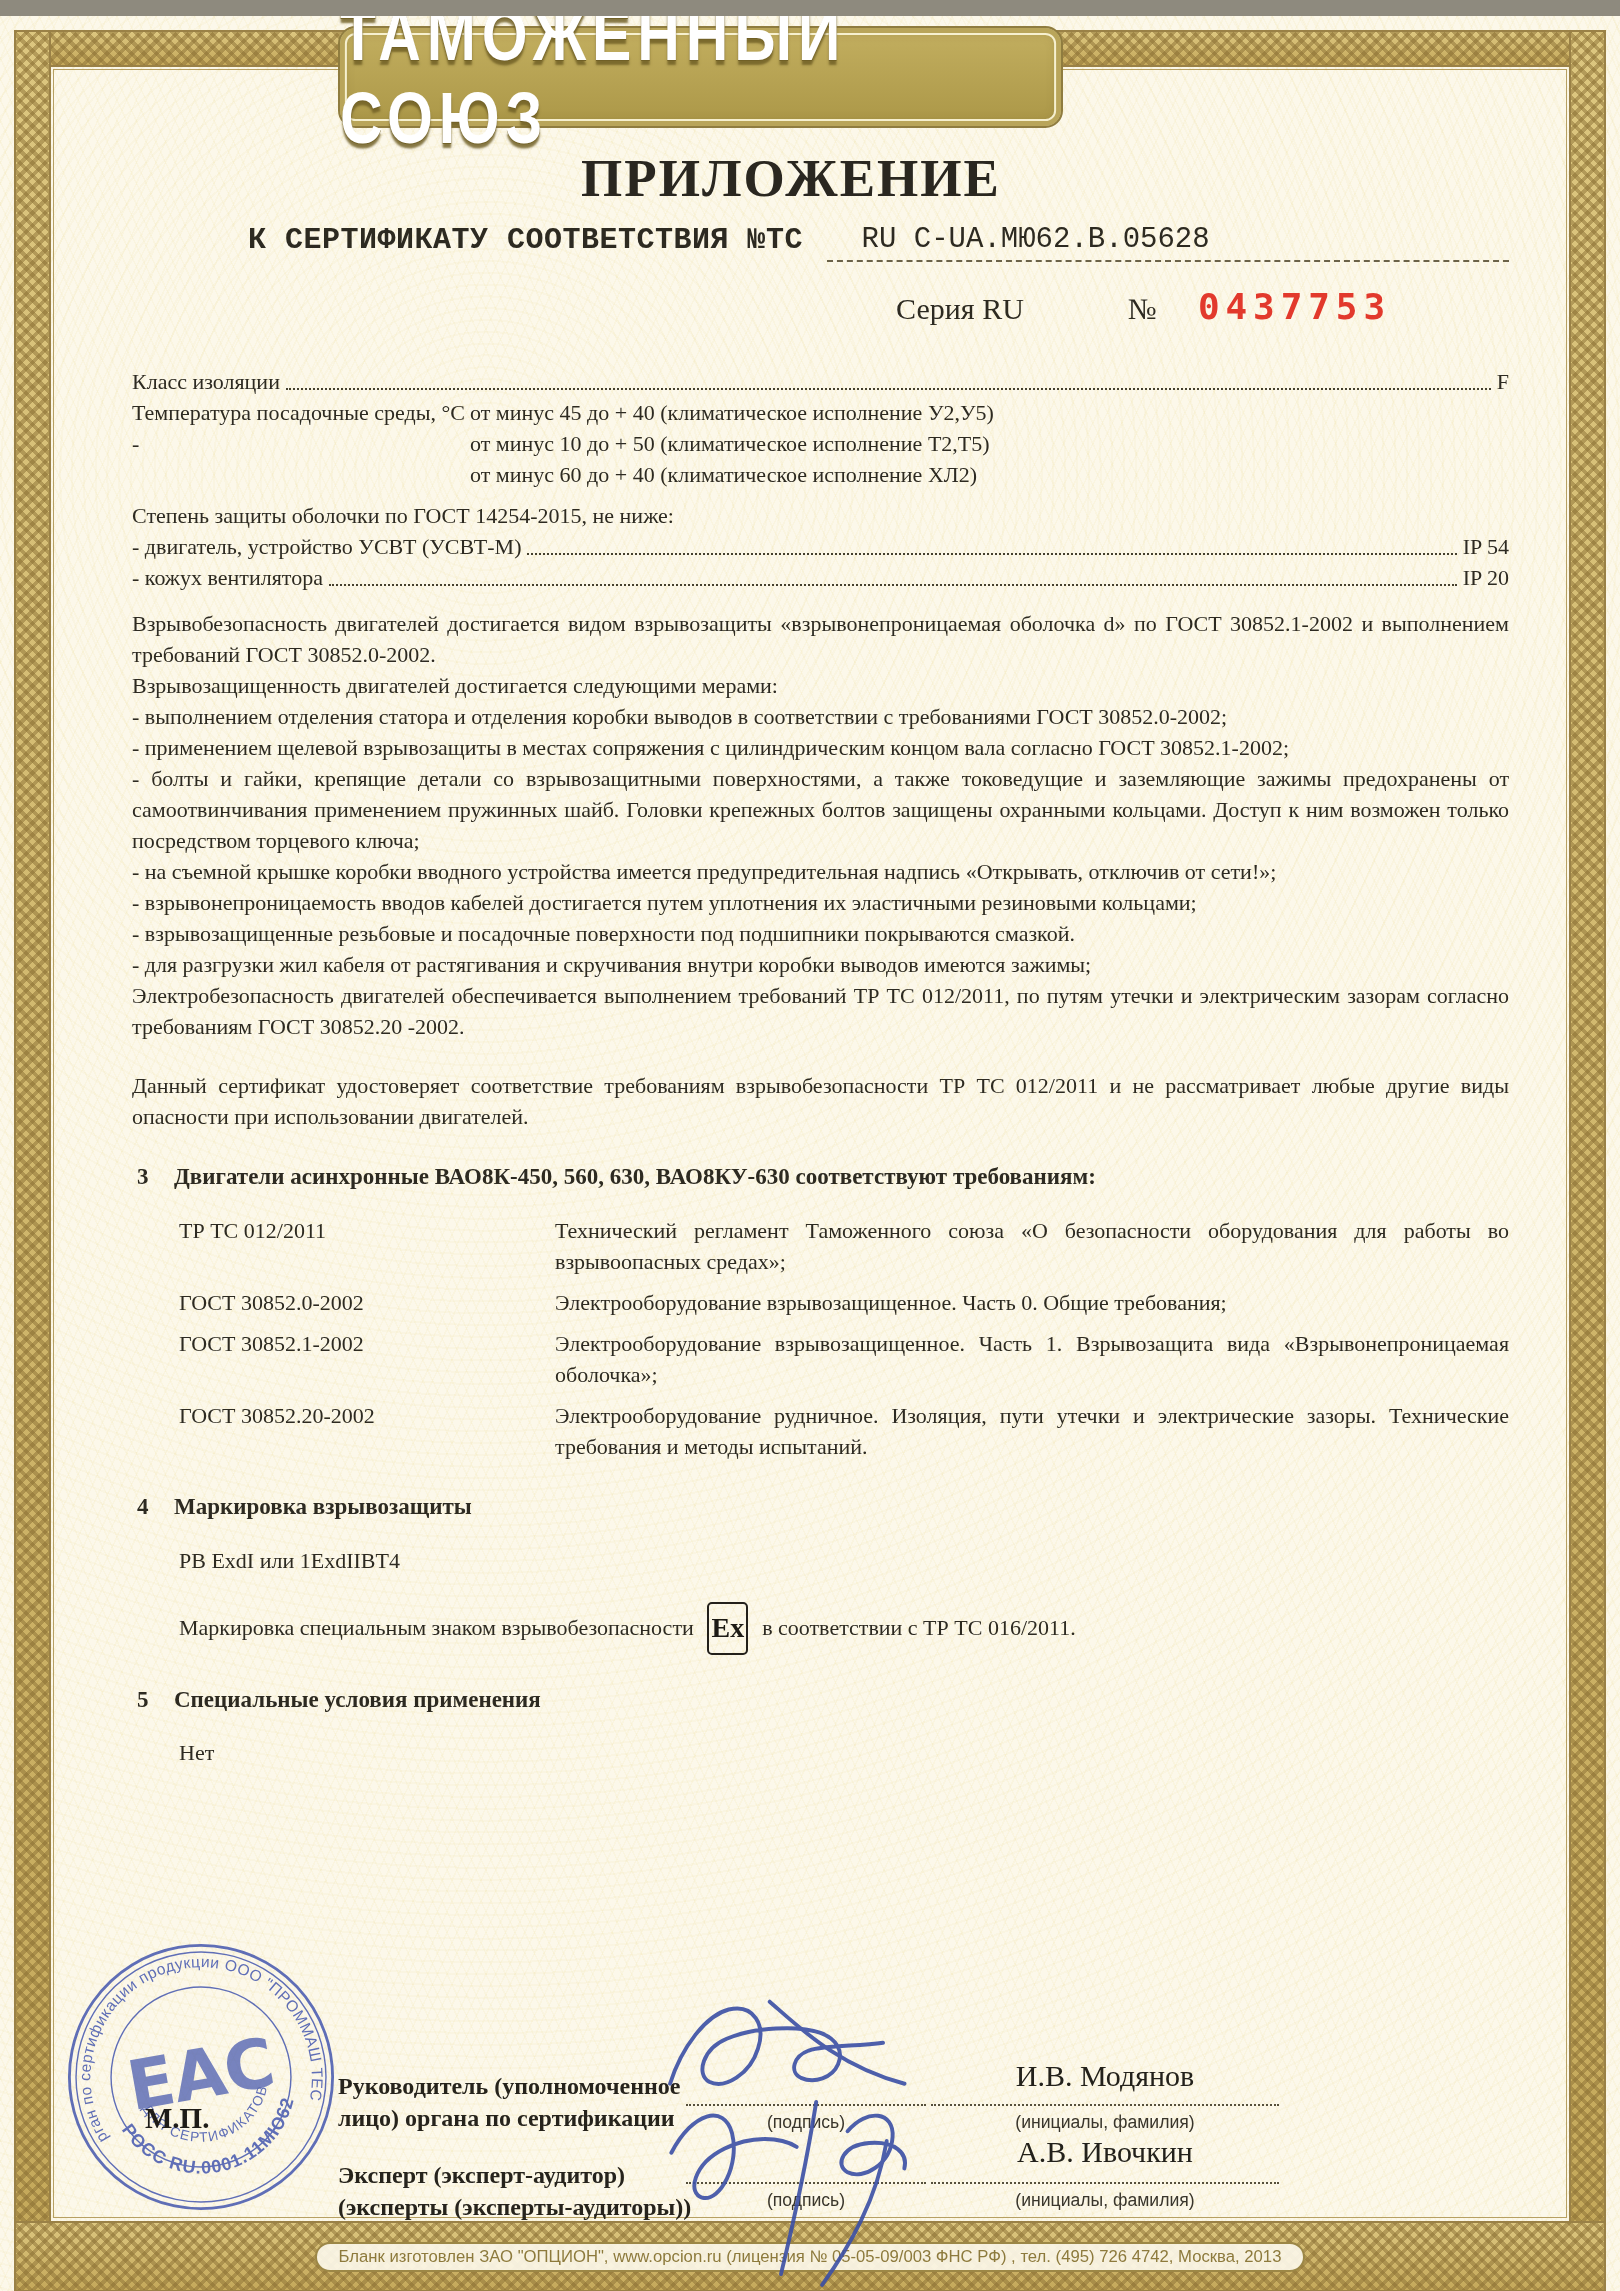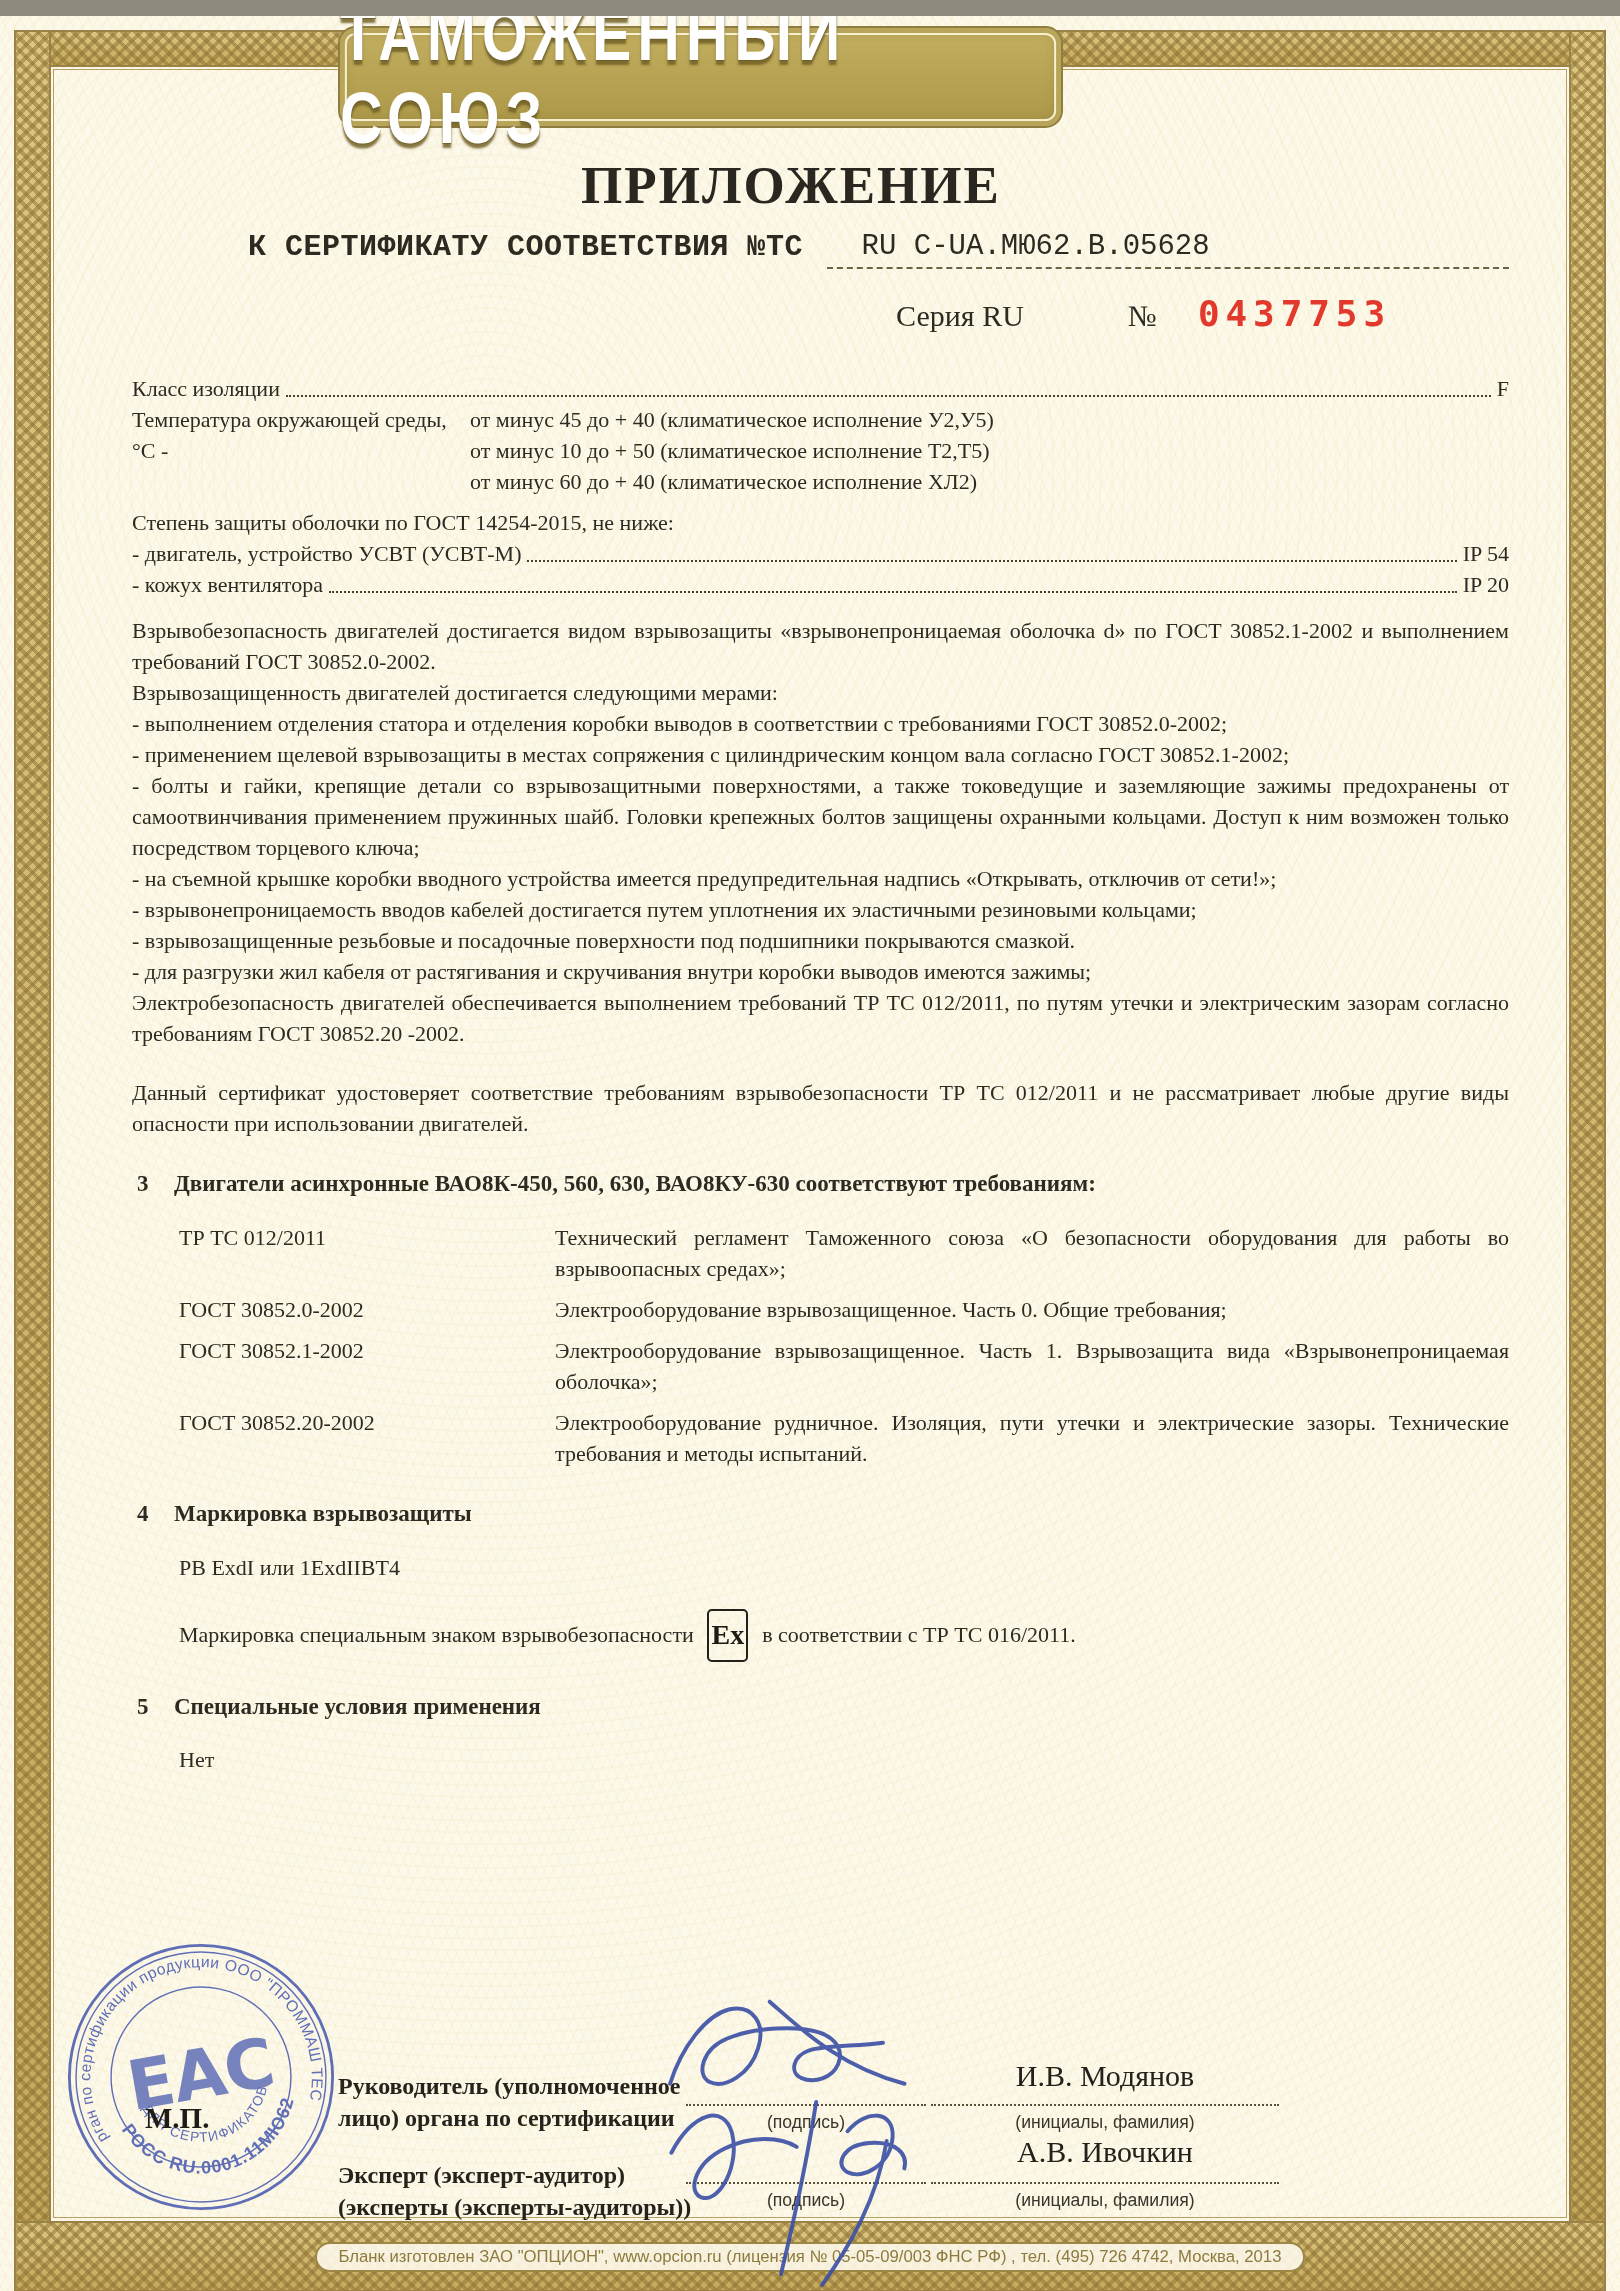--- a/index.html
+++ b/index.html
@@ -40,21 +40,21 @@
     box-shadow: inset 0 0 0 4.9px rgba(185,165,90,1), inset 0 0 0 6.9px rgba(250,244,214,.95), inset 0 0 13.7px rgba(90,75,30,.45);
     display:flex; align-items:center; justify-content:center;
   }
   .banner-text {
     font-family:"Liberation Sans","DejaVu Sans",sans-serif; font-weight:bold;
     font-size:59px; color:#ffffff; letter-spacing:5.9px;
     transform:scaleY(1.22); display:inline-block;
     text-shadow:0 3.9px 2px rgba(112,95,38,.85), 0 1px 0 rgba(112,95,38,.9);
   }
 
-  .content { position:absolute; left:57px; right:57px; top:125px; z-index:2; padding:0 54px 0 75px; }
+  .content { position:absolute; left:57px; right:57px; top:118px; z-index:2; padding:0 54px 0 75px; }
   .title { text-align:center; padding-right:59px; margin-top:13.7px; font-size:53px; font-weight:700; letter-spacing:2px; color:#2a2720; }
 
   .cert-line { display:flex; align-items:flex-start; margin:15.7px 0 0 116px;font-family:Liberation Mono, monospace; }
   .cert-label { font-size:30px; font-weight:700; white-space:nowrap; letter-spacing:0.5px; padding-bottom:2px; }
   .cert-num-wrap { flex:1; margin-left:23.5px; position:relative; padding:0 3.9px 11.8px 35px; font-size:29px; white-space:nowrap; }
   .cert-num-wrap::after { content:""; position:absolute; left:0; right:0; bottom:5.9px; border-bottom:2px dashed #6b6248; }
 
   .series-line { display:flex; justify-content:flex-end; align-items:baseline; margin:17.6px 118px 0 0; font-size:30px;gap:16px; }
   .series-label { margin-right:88px; }
   .number-sign { margin-right:25.5px; }
@@ -150,21 +150,21 @@
       <span class="serial">0437753</span>
     </div>
 
     <div class="specs">
       <div class="leader-row">
         <span class="leader-label">Класс изоляции</span>
         <span class="leader"></span>
         <span class="leader-value">F</span>
       </div>
       <div class="temp-row">
-        <span class="temp-label">Температура окружающей среды, °С   -</span>
+        <span class="temp-label">Температура посадочные среды, °С   -</span>
         <div class="temp-values">
           <div>от минус 45 до + 40 (климатическое исполнение У2,У5)</div>
           <div>от минус 10 до + 50 (климатическое исполнение Т2,Т5)</div>
           <div>от минус 60 до + 40 (климатическое исполнение ХЛ2)</div>
         </div>
       </div>
       <div class="spec-heading">Степень защиты оболочки по ГОСТ 14254-2015, не ниже:</div>
       <div class="leader-row">
         <span class="leader-label">- двигатель, устройство УСВТ (УСВТ-М)</span>
         <span class="leader"></span>

